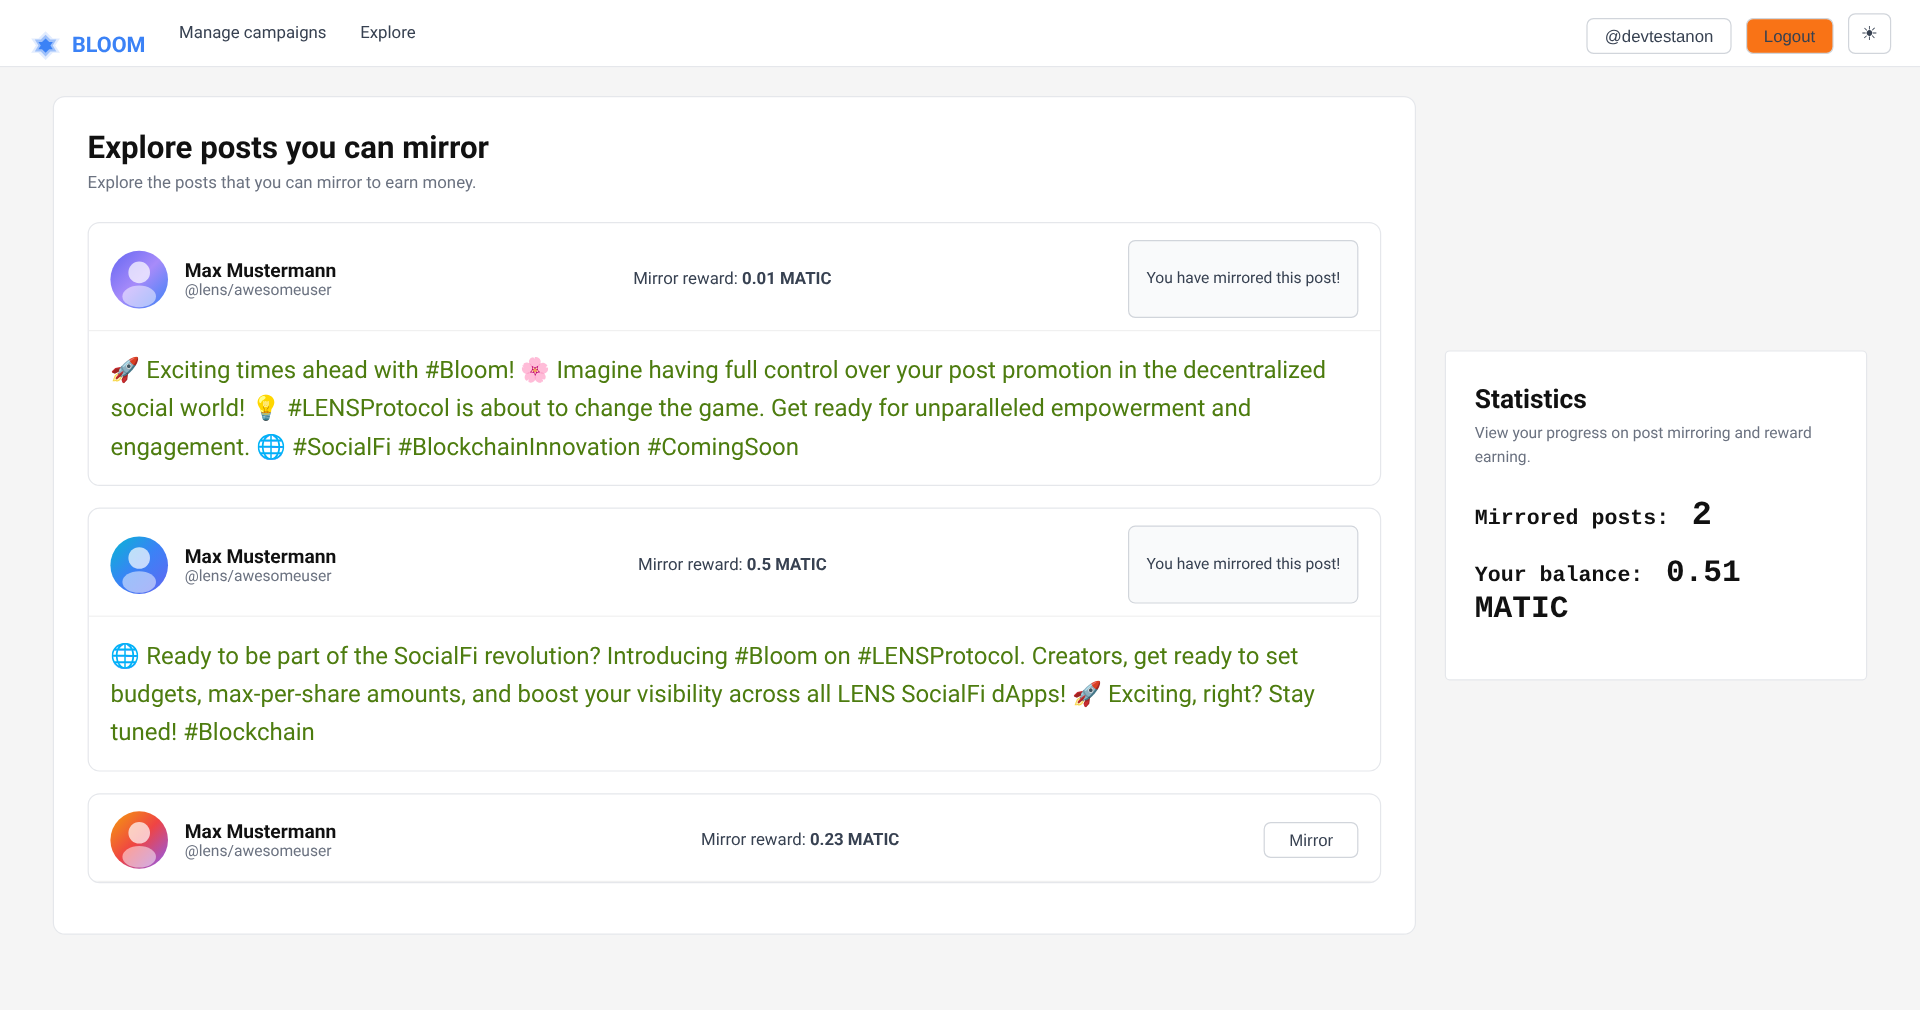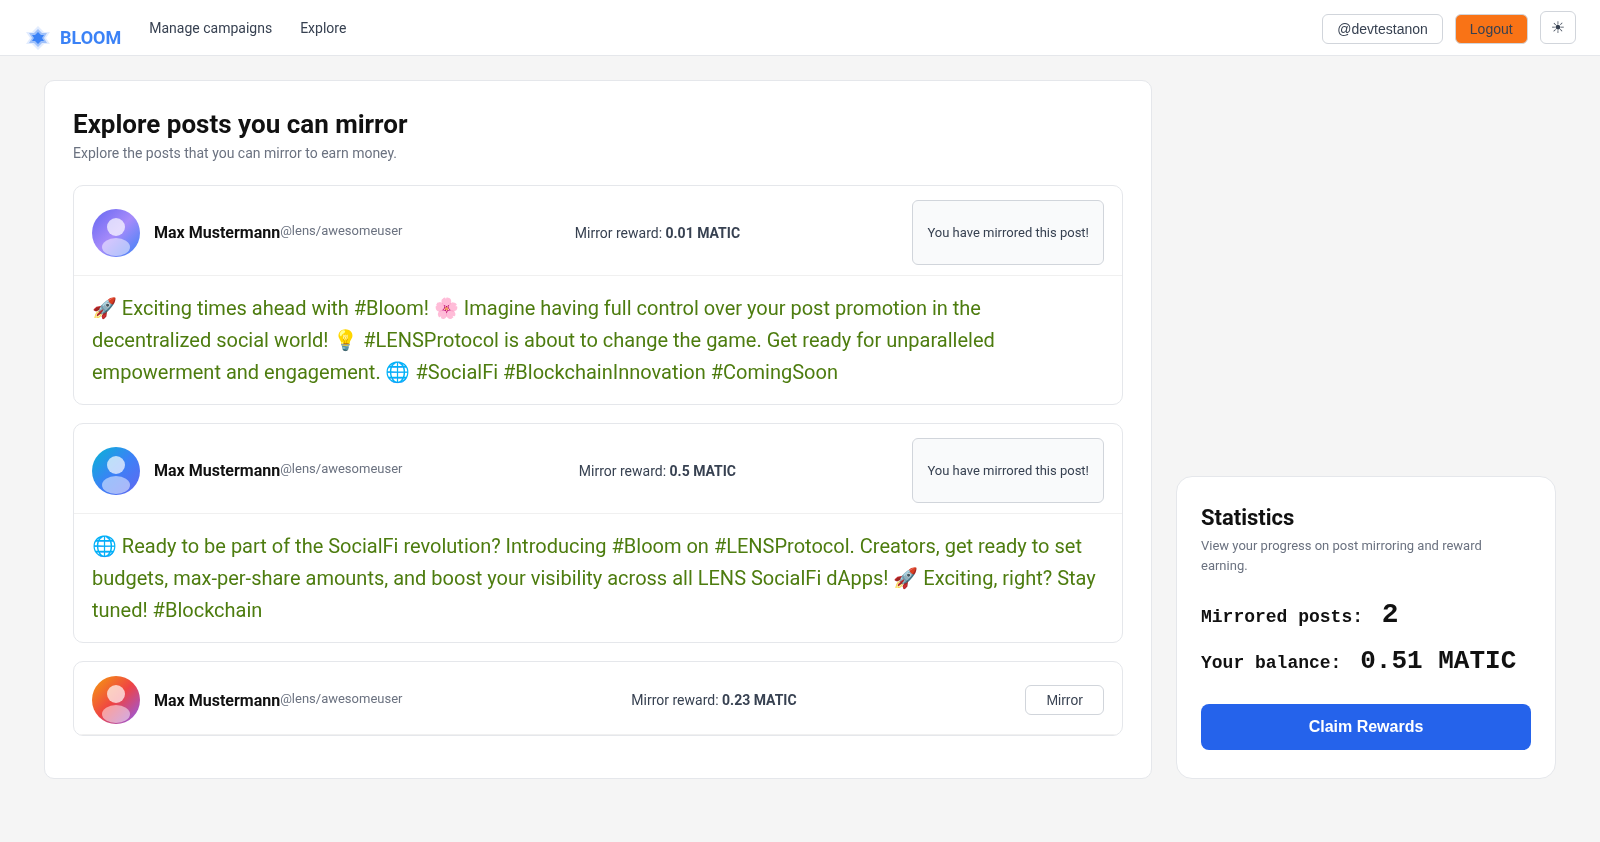--- a/index.html
+++ b/index.html
@@ -23,21 +23,21 @@
     .btn-logout {
       border: 1px solid #d1d5db; border-radius: 6px; padding: 6px 14px;
       font-size: 14px; background: #f97316; cursor: pointer; color: #374151;
     }
     .btn-theme {
       border: 1px solid #d1d5db; border-radius: 6px; padding: 6px 10px;
       font-size: 16px; background: #fff; cursor: pointer; color: #374151;
     }
 
     
-    .page { display: flex; gap: 24px; padding: 24px; max-width: 1560px; margin: 0 auto; align-items: flex-end; }
+    .page { display: flex; gap: 24px; padding: 24px; max-width: 1560px; margin: 0 auto; align-items: center; }
 
     
     .left-panel {
       flex: 1; background: #fff; border-radius: 10px; border: 1px solid #e5e7eb;
       padding: 28px 28px 24px 28px;
     }
     .page-title { font-size: 26px; font-weight: 700; color: #111; margin-bottom: 6px; }
     .page-subtitle { font-size: 14px; color: #6b7280; margin-bottom: 24px; }
 
     
@@ -47,38 +47,38 @@
     .post-header {
       display: flex; align-items: center; justify-content: space-between;
       padding: 14px 18px 10px 18px; border-bottom: 1px solid #f0f0f0;
     }
     .post-header-left { display: flex; align-items: center; gap: 14px; }
     .avatar {
       width: 48px; height: 48px; border-radius: 50%; background: linear-gradient(135deg, #6366f1, #a78bfa, #3b82f6);
       display: flex; align-items: center; justify-content: center; overflow: hidden; flex-shrink: 0;
     }
     .avatar svg { width: 48px; height: 48px; }
-    .user-info { display: flex; flex-direction: row; }
+    .user-info { display: flex; flex-direction: column; }
     .user-name { font-weight: 700; font-size: 16px; color: #111; }
     .user-handle { font-size: 13px; color: #6b7280; }
     .mirror-reward { font-size: 14px; color: #374151; }
     .mirror-reward strong { font-weight: 700; }
     .badge-mirrored {
       border: 1px solid #d1d5db; border-radius: 6px; padding: 24px 14px;
       font-size: 13px; color: #374151; background: #f9fafb; white-space: nowrap;
     }
     .btn-mirror {
       border: 1px solid #d1d5db; border-radius: 6px; padding: 6px 20px;
       font-size: 14px; background: #fff; cursor: pointer; color: #374151;
     }
     .post-body { padding: 16px 18px; font-size: 20px; color: #4d7c0f; line-height: 1.6; }
 
     
     .right-panel {
-      width: 380px; flex-shrink: 0; background: #fff; border-radius: 16px;
+      width: 352px; flex-shrink: 0; background: #fff; border-radius: 4px;
       border: 1px solid #e5e7eb; padding: 28px 24px 28px 24px;
     }
     .stats-title { font-size: 22px; font-weight: 700; color: #111; margin-bottom: 6px; }
     .stats-subtitle { font-size: 13px; color: #6b7280; margin-bottom: 24px; line-height: 1.5; }
     .stat-row { margin-bottom: 16px; font-size: 18px; color: #111; font-family: Liberation Mono, monospace; }
     .stat-row strong { font-weight: 700; }
     .stat-value { font-size: 28px; font-weight: 700; }
     .btn-claim {
       width: 100%; background: #2563eb; color: #fff; border: none;
       border-radius: 8px; padding: 14px; font-size: 16px; font-weight: 600;
@@ -182,15 +182,14 @@
 
     <div class="stat-row">
       <strong>Mirrored posts:</strong>
       <span class="stat-value" style="margin-left:8px;font-size:28px;font-weight:700;">2</span>
     </div>
     <div class="stat-row">
       <strong>Your balance:</strong>
       <span class="stat-value" style="margin-left:8px;font-size:26px;font-weight:700;">0.51 MATIC</span>
     </div>
 
-    <button class="btn-claim">Claim Rewards</button>
   </div>
 </div>
 
 </body></html>

